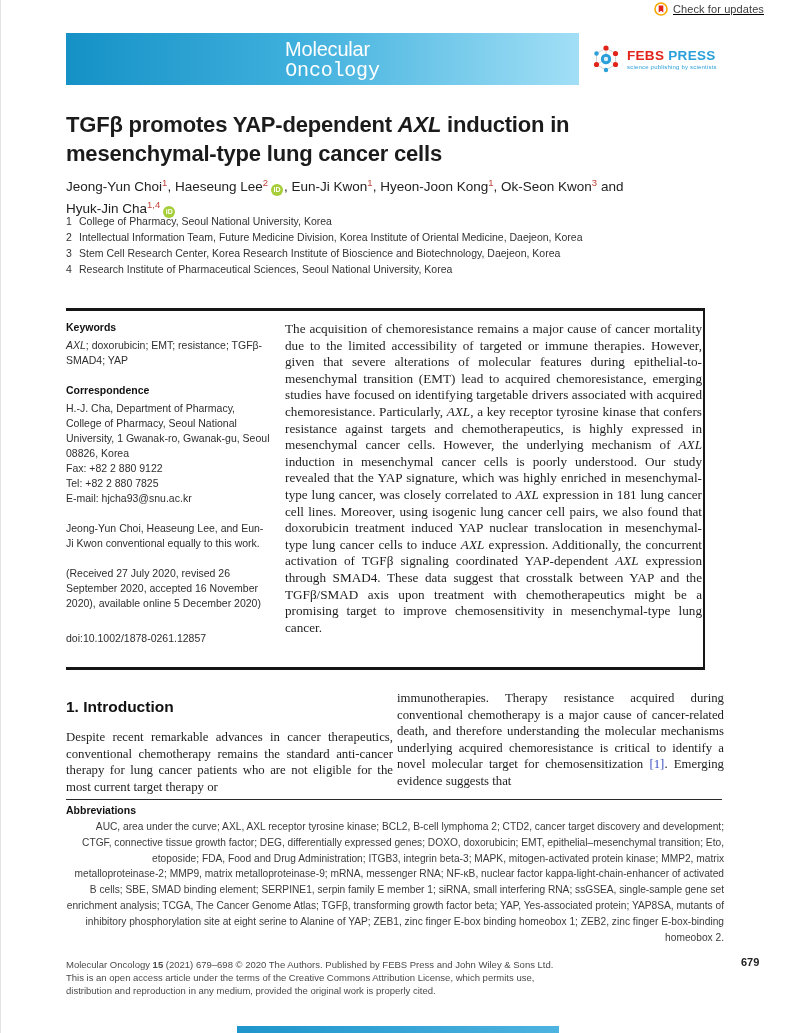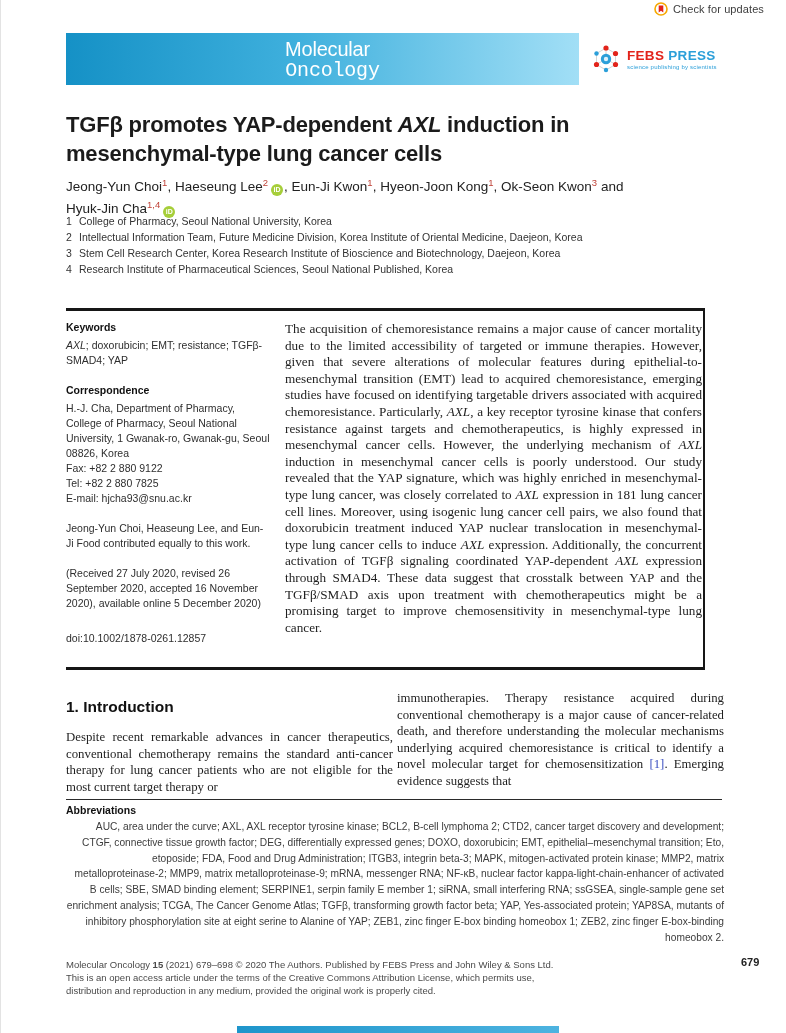--- a/index.html
+++ b/index.html
@@ -4,21 +4,21 @@
 <style>
   * { margin:0; padding:0; box-sizing:border-box; }
   html,body { background:#ffffff; }
   body { font-family:"Liberation Sans", sans-serif; }
   #page {
     position:relative; width:786px; height:1033px; background:#fff;
     overflow:hidden; border-left:1px solid #e3e3e3;
   }
 
   
-  .update-badge { position:absolute; left:653px; top:2px; display:flex; align-items:center; gap:5px; cursor:pointer; }
+  .update-badge { position:absolute; left:653px; top:2px; display:flex; align-items:center; gap:5px; cursor:pointer;text-decoration:underline; }
   .update-badge .label { font-size:11px; color:#3d3d3d; letter-spacing:0.1px; }
 
   
   .banner {
     position:absolute; left:65px; top:33px; width:513px; height:52px;
     background:linear-gradient(90deg, var(--banner-left,#1591c6) 0%, #3fb0dd 45%, var(--banner-right,#a2dff6) 100%);
     color:#fff; padding:6px 0 0 10px;text-align:center;
   }
   .banner .l1 { font-size:20px; line-height:21px; font-weight:400; letter-spacing:-0.2px; }
   .banner .l2 { font-size:20px; line-height:21px; font-weight:400; letter-spacing:-0.2px; margin-left:10px;font-family:Liberation Mono, monospace; }
@@ -132,42 +132,42 @@
   </div>
 
   <h1 class="article-title"><span>TGFβ promotes YAP-dependent </span><span style="font-style: italic;">AXL</span><span> induction in mesenchymal-type lung cancer cells</span></h1>
 
   <div class="authors" id="authors-line"><span>Jeong-Yun Choi</span><span class="author-sup">1</span><span>, </span><span>Haeseung Lee</span><span class="author-sup">2</span><span class="orcid-badge">iD</span><span>, </span><span>Eun-Ji Kwon</span><span class="author-sup">1</span><span>, </span><span>Hyeon-Joon Kong</span><span class="author-sup">1</span><span>, </span><span>Ok-Seon Kwon</span><span class="author-sup">3</span><span> and </span><br><span>Hyuk-Jin Cha</span><span class="author-sup">1,4</span><span class="orcid-badge">iD</span><span></span></div>
 
   <div class="affiliations" id="affiliations">
       <div class="affil-row"><span class="affil-num">1</span><span>College of Pharmacy, Seoul National University, Korea</span></div>
       <div class="affil-row"><span class="affil-num">2</span><span>Intellectual Information Team, Future Medicine Division, Korea Institute of Oriental Medicine, Daejeon, Korea</span></div>
       <div class="affil-row"><span class="affil-num">3</span><span>Stem Cell Research Center, Korea Research Institute of Bioscience and Biotechnology, Daejeon, Korea</span></div>
-      <div class="affil-row"><span class="affil-num">4</span><span>Research Institute of Pharmaceutical Sciences, Seoul National Published, Korea</span></div>
+      <div class="affil-row"><span class="affil-num">4</span><span>Research Institute of Pharmaceutical Sciences, Seoul National University, Korea</span></div>
     </div>
 
   <div class="rule rule-top"></div>
   <div class="rule rule-bottom"></div>
   <div class="rule rule-right"></div>
 
   <div class="meta-col">
     <div class="meta-block">
       <div class="meta-heading">Keywords</div>
       <div><span style="font-style: italic;">AXL</span><span>; doxorubicin; EMT; resistance; TGFβ-SMAD4; YAP</span></div>
     </div>
     <div class="meta-block">
       <div class="meta-heading">Correspondence</div>
       <div id="correspondence-lines">
           <div>H.-J. Cha, Department of Pharmacy, College of Pharmacy, Seoul National University, 1 Gwanak-ro, Gwanak-gu, Seoul 08826, Korea</div>
           <div>Fax: +82 2 880 9122</div>
           <div>Tel: +82 2 880 7825</div>
           <div>E-mail: hjcha93@snu.ac.kr</div>
         </div>
     </div>
-    <div class="meta-block">Jeong-Yun Choi, Heaseung Lee, and Eun-Ji Food contributed equally to this work.</div>
+    <div class="meta-block">Jeong-Yun Choi, Heaseung Lee, and Eun-Ji Kwon conventional equally to this work.</div>
     <div class="meta-block" style="margin-bottom:20px">(Received 27 July 2020, revised 26 September 2020, accepted 16 November 2020), available online 5 December 2020)</div>
     <div>doi:10.1002/1878-0261.12857</div>
   </div>
 
   <div class="abstract"><span>The acquisition of chemoresistance remains a major cause of cancer mortality due to the limited accessibility of targeted or immune therapies. However, given that severe alterations of molecular features during epithelial-to-mesenchymal transition (EMT) lead to acquired chemoresistance, emerging studies have focused on identifying targetable drivers associated with acquired chemoresistance. Particularly, </span><span style="font-style: italic;">AXL</span><span>, a key receptor tyrosine kinase that confers resistance against targets and chemotherapeutics, is highly expressed in mesenchymal cancer cells. However, the underlying mechanism of </span><span style="font-style: italic;">AXL</span><span> induction in mesenchymal cancer cells is poorly understood. Our study revealed that the YAP signature, which was highly enriched in mesenchymal-type lung cancer, was closely correlated to </span><span style="font-style: italic;">AXL</span><span> expression in 181 lung cancer cell lines. Moreover, using isogenic lung cancer cell pairs, we also found that doxorubicin treatment induced YAP nuclear translocation in mesenchymal-type lung cancer cells to induce </span><span style="font-style: italic;">AXL</span><span> expression. Additionally, the concurrent activation of TGFβ signaling coordinated YAP-dependent </span><span style="font-style: italic;">AXL</span><span> expression through SMAD4. These data suggest that crosstalk between YAP and the TGFβ/SMAD axis upon treatment with chemotherapeutics might be a promising target to improve chemosensitivity in mesenchymal-type lung cancer.</span></div>
 
   <h2 class="intro-heading">1. Introduction</h2>
   <div class="intro-col intro-col1">Despite recent remarkable advances in cancer therapeutics, conventional chemotherapy remains the standard anti-cancer therapy for lung cancer patients who are not eligible for the most current target therapy or</div>
   <div class="intro-col intro-col2"><span>immunotherapies. Therapy resistance acquired during conventional chemotherapy is a major cause of cancer-related death, and therefore understanding the molecular mechanisms underlying acquired chemoresistance is critical to identify a novel molecular target for chemosensitization </span><span class="ref-link">[1]</span><span>. Emerging evidence suggests that</span></div>
 

